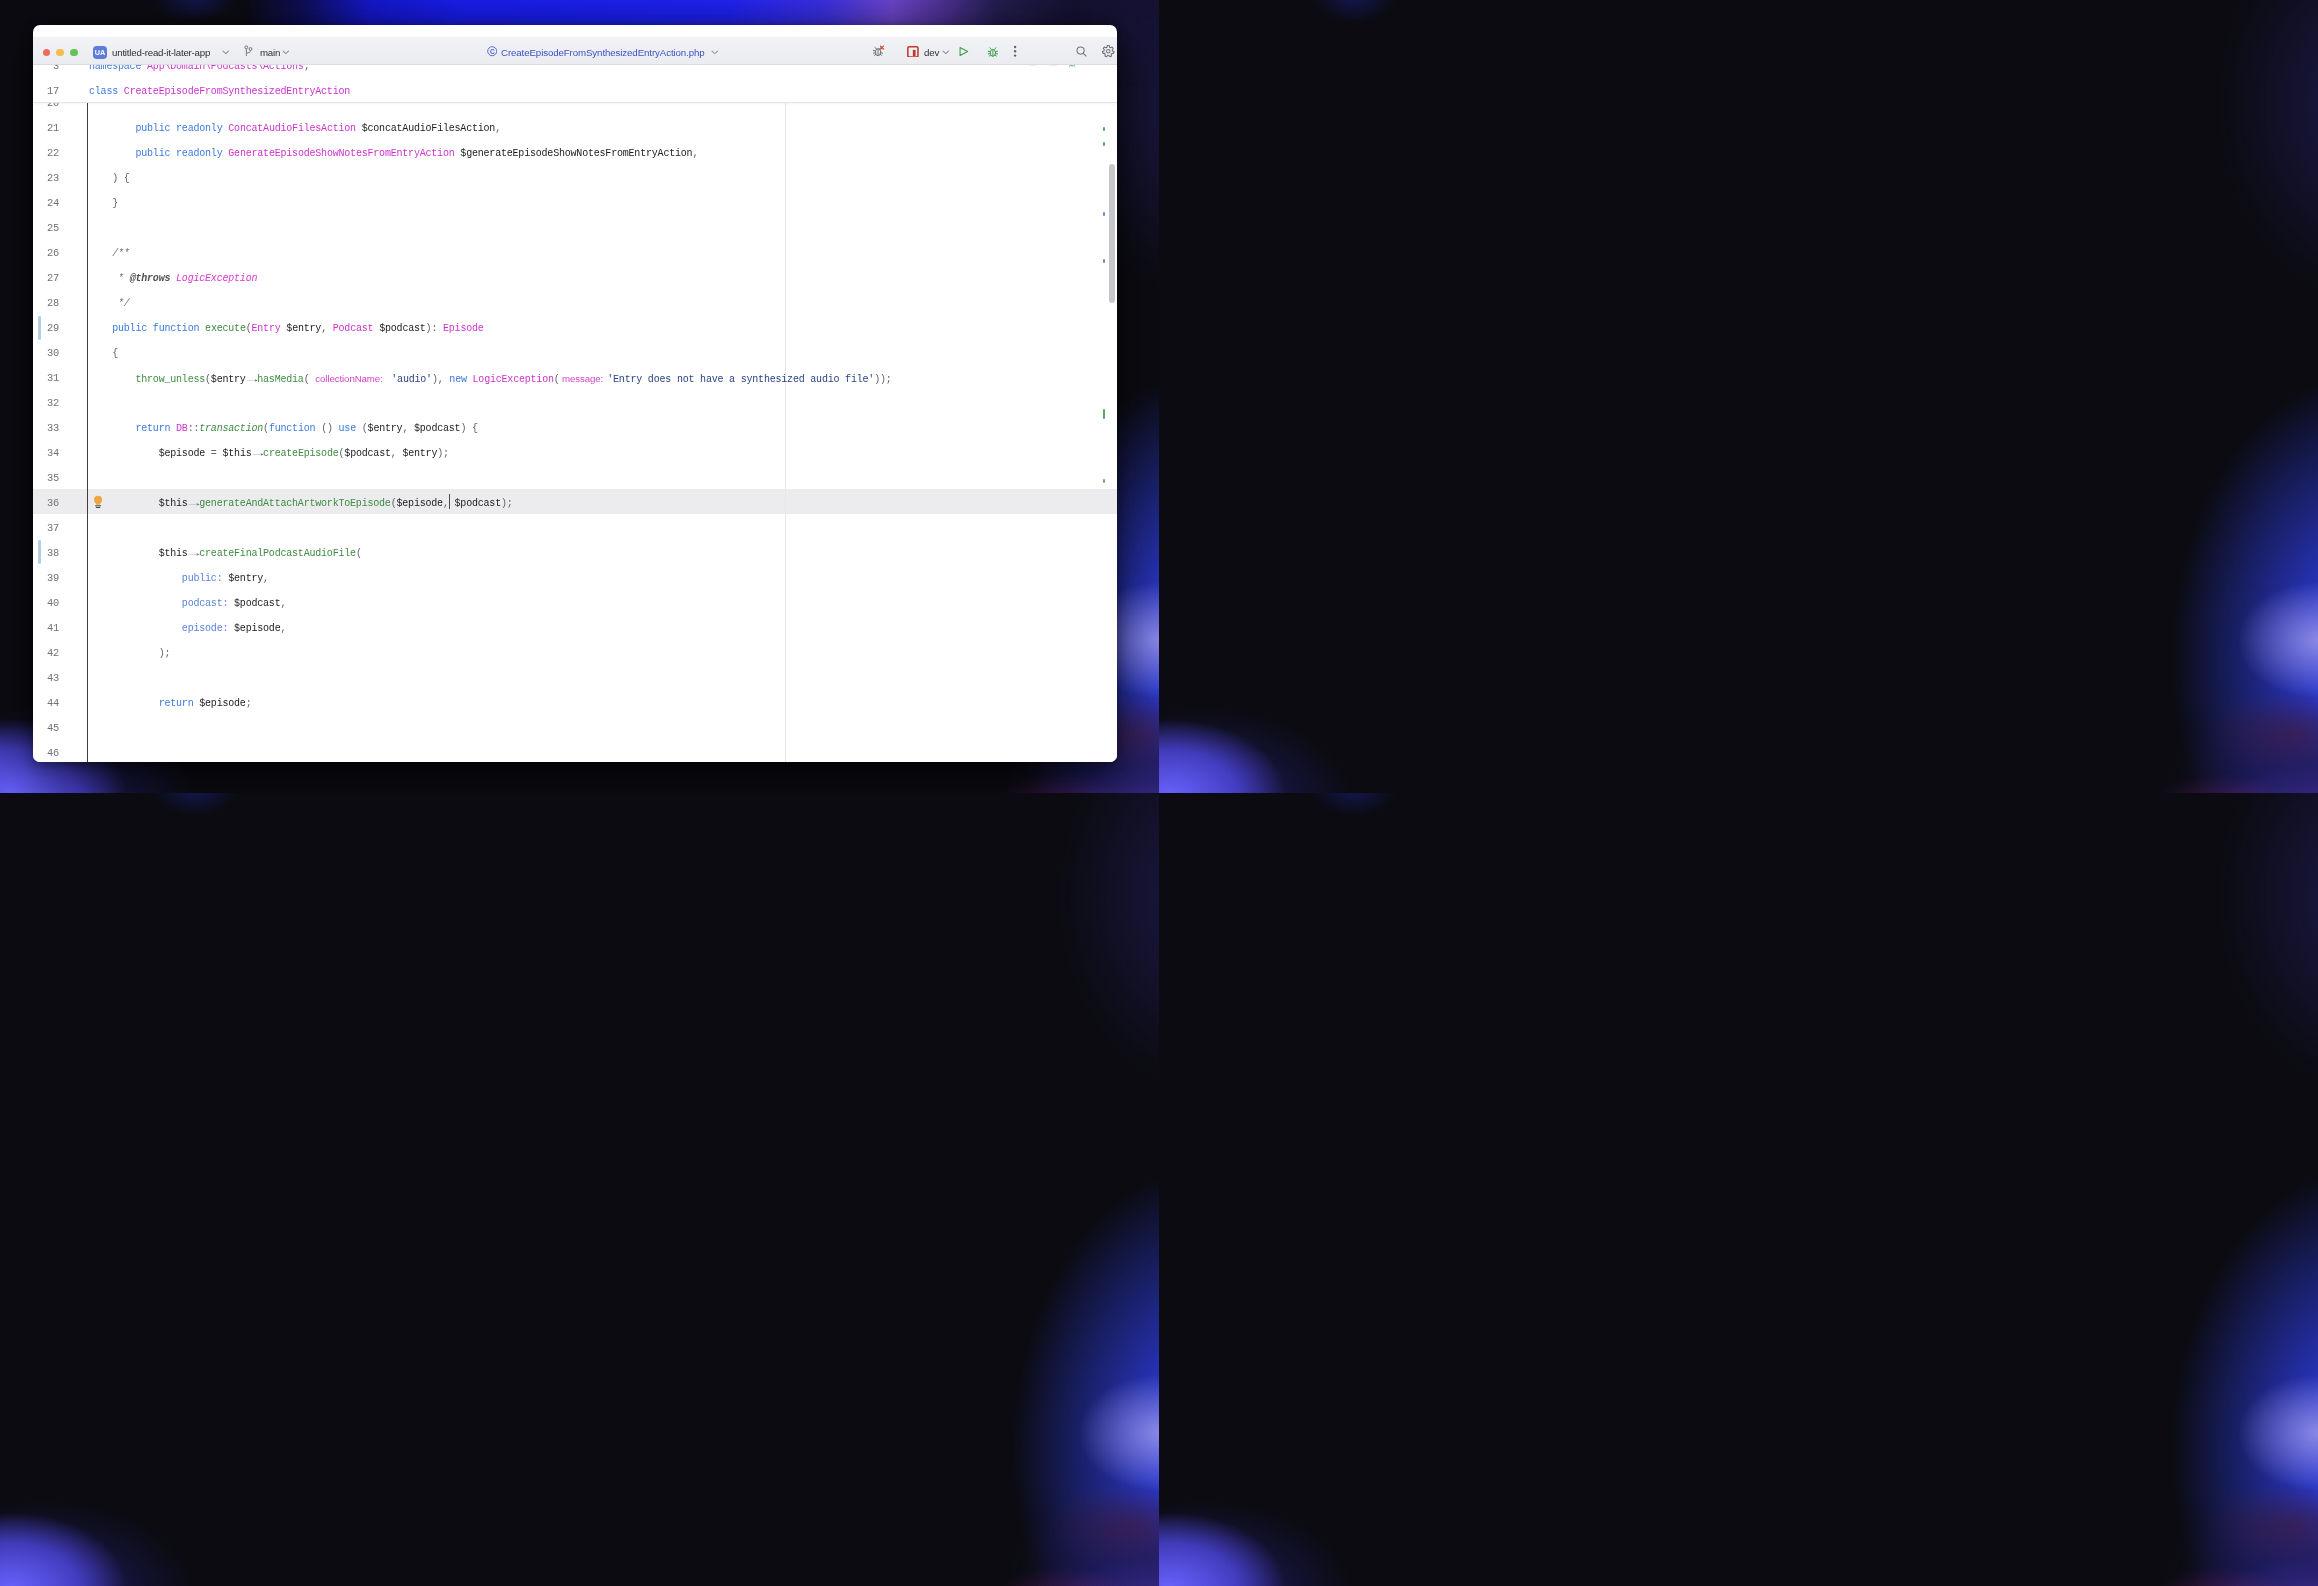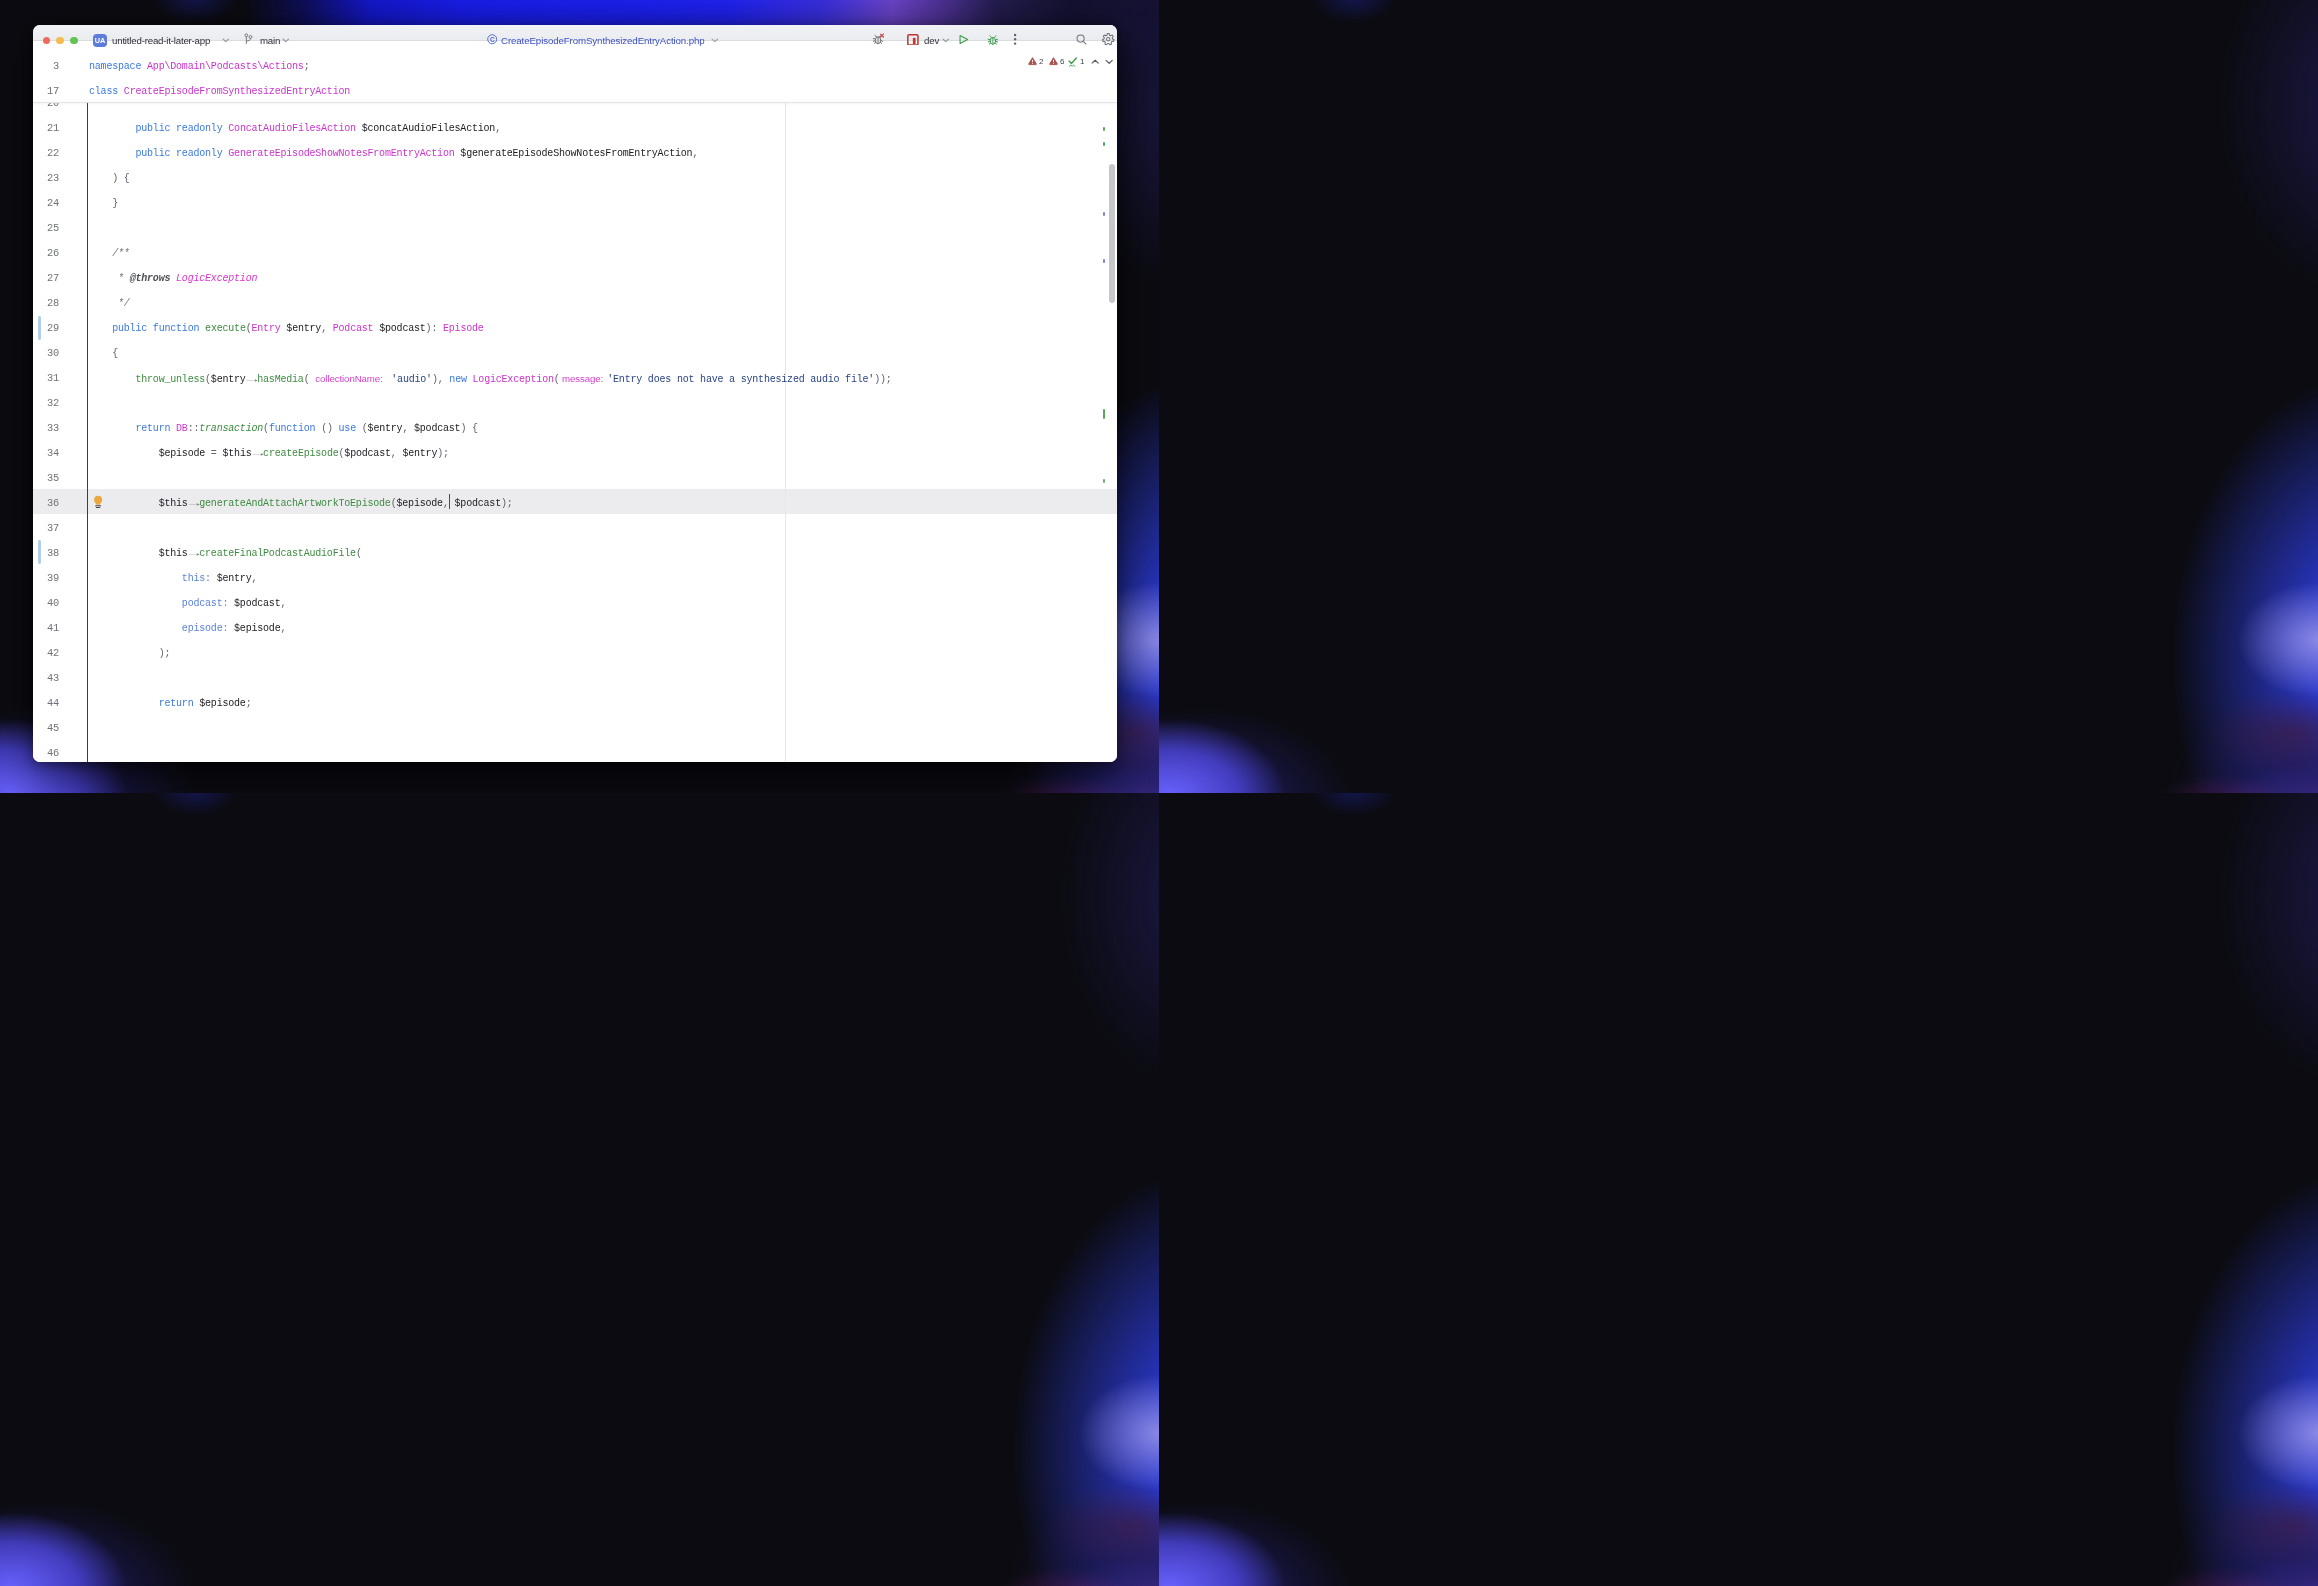--- a/index.html
+++ b/index.html
@@ -24,21 +24,21 @@
     position:absolute; left:0; top:0; width:1159px; height:86px;
     background:linear-gradient(90deg, rgba(11,11,17,0) 21%, rgba(16,18,150,.5) 26%, rgba(21,24,215,.93) 32%, rgba(25,29,232,1) 40%, rgba(27,32,238,1) 55%, rgba(32,34,238,1) 63%, rgba(58,48,225,.98) 71%, rgba(110,70,205,.97) 77%, rgba(88,56,168,.88) 81%, rgba(48,38,110,.65) 86%, rgba(30,25,82,.5) 92%, rgba(26,21,66,.45) 100%);
     -webkit-mask:linear-gradient(180deg, rgba(0,0,0,1) 0%, rgba(0,0,0,.85) 35%, rgba(0,0,0,.35) 70%, rgba(0,0,0,0) 100%);
   }
   .window {
     position:absolute; left:33px; top:25px; width:1084px; height:737px;
     background:#ffffff; border-radius:7px; overflow:hidden;
     box-shadow:0 15px 47px rgba(0,0,0,.55), 0 2.8px 11px rgba(0,0,0,.35);
   }
   .titlebar {
-    position:absolute; left:0; top:0; width:100%; height:16px;
+    position:absolute; left:0; top:12px; width:100%; height:28px;
     background:linear-gradient(180deg,#f1f2f5 0%,#eaecf0 100%);
     border-bottom:0.7px solid #dadce0;
   }
   .tl { position:absolute; top:11.8px; width:7.6px; height:7.6px; border-radius:50%; }
   .badge {
     position:absolute; left:60px; top:8.6px; width:14px; height:13px; border-radius:3.8px;
     background:#5c7cd9; color:#fff; font-size:7.3px; font-weight:700;
     text-align:center; line-height:13px;
   }
   .tbtext { position:absolute; top:10px; font-size:9.7px; color:#2d3036; letter-spacing:-0.2px; font-weight:500; }
@@ -128,21 +128,21 @@
 <div>    <span class="k">public</span> <span class="k">function</span> <span class="f">execute</span><span class="p">(</span><span class="t">Entry</span> <span class="v">$entry</span><span class="p">,</span> <span class="t">Podcast</span> <span class="v">$podcast</span><span class="p">): </span><span class="t">Episode</span></div>
 <div>    <span class="p">{</span></div>
 <div>        <span class="f">throw_unless</span><span class="p">(</span><span class="v">$entry</span><span class="arr">→</span><span class="f">hasMedia</span><span class="p">( </span><span class="hint h1">collectionName:</span><span class="s">'audio'</span><span class="p">),</span> <span class="k">new</span> <span class="t">LogicException</span><span class="p">(</span><span class="hint h2">message:</span><span class="s">'Entry does not have a synthesized audio file'</span><span class="p">));</span></div>
 <div></div>
 <div>        <span class="k">return</span> <span class="t">DB</span><span class="p">::</span><span class="fi">transaction</span><span class="p">(</span><span class="k">function</span> <span class="p">()</span> <span class="k">use</span> <span class="p">(</span><span class="v">$entry</span><span class="p">,</span> <span class="v">$podcast</span><span class="p">)</span> <span class="p">{</span></div>
 <div>            <span class="v">$episode</span> <span class="p">=</span> <span class="v">$this</span><span class="arr">→</span><span class="f">createEpisode</span><span class="p">(</span><span class="v">$podcast</span><span class="p">,</span> <span class="v">$entry</span><span class="p">);</span></div>
 <div></div>
 <div>            <span class="v">$this</span><span class="arr">→</span><span class="f">generateAndAttachArtworkToEpisode</span><span class="p">(</span><span class="v">$episode</span><span class="p">,</span> <span class="v">$podcast</span><span class="p">);</span></div>
 <div></div>
 <div>            <span class="v">$this</span><span class="arr">→</span><span class="f">createFinalPodcastAudioFile</span><span class="p">(</span></div>
-<div>                <span class="na">this:</span> <span class="v">$entry</span><span class="p">,</span></div>
+<div>                <span class="na">public:</span> <span class="v">$entry</span><span class="p">,</span></div>
 <div>                <span class="na">podcast:</span> <span class="v">$podcast</span><span class="p">,</span></div>
 <div>                <span class="na">episode:</span> <span class="v">$episode</span><span class="p">,</span></div>
 <div>            <span class="p">);</span></div>
 <div></div>
 <div>            <span class="k">return</span> <span class="v">$episode</span><span class="p">;</span></div>
       </div>
       <div class="caret"></div>
       <div class="chbar" style="top:263px;"></div>
       <div class="chbar" style="top:487px;"></div>
       <div class="scrollbar"></div>

